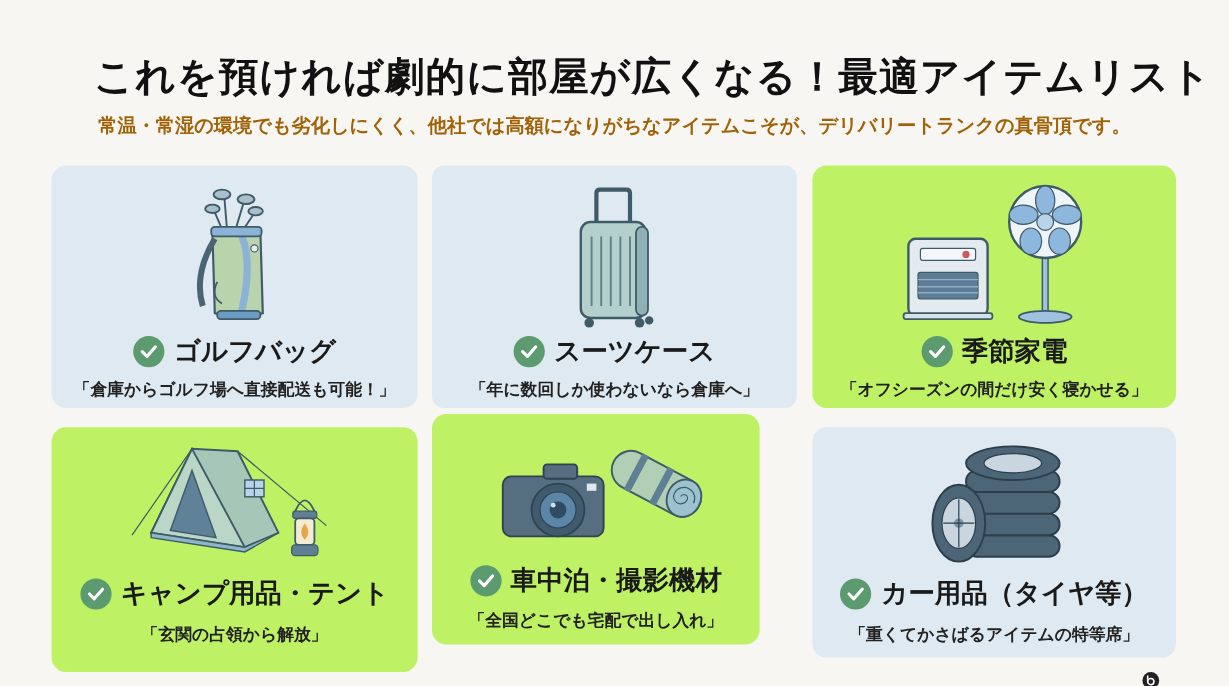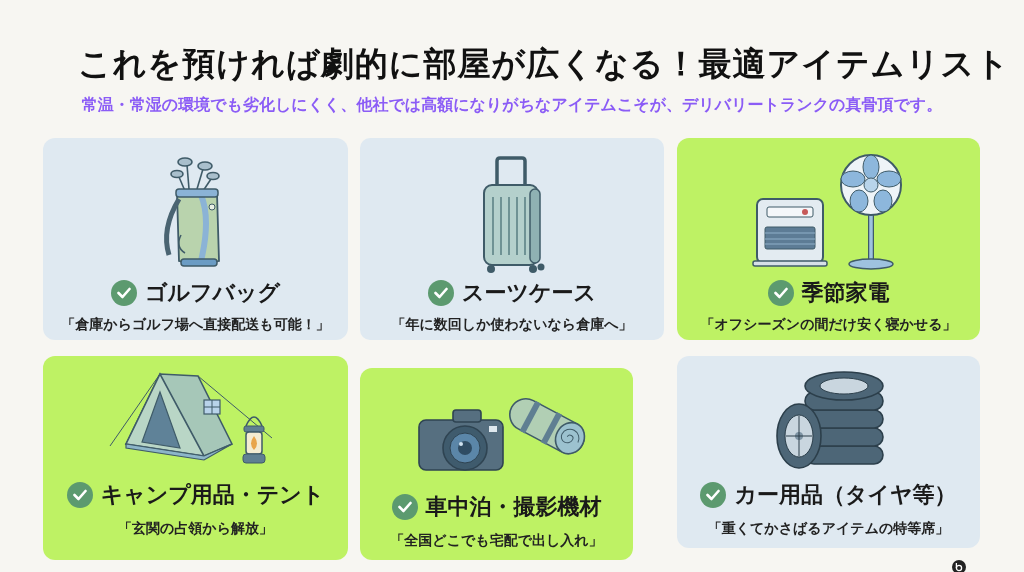--- a/index.html
+++ b/index.html
@@ -1,18 +1,18 @@
 <!DOCTYPE html>
 <html><head>
 <meta charset="utf-8">
 <style>
   html,body{margin:0;padding:0;}
   body{width:1024px;height:572px;background:#f7f6f2;font-family:"DejaVu Sans","Liberation Sans",sans-serif;position:relative;overflow:hidden;color:#1a1a1a;}
   .title{position:absolute;left:0;top:42px;width:1024px;text-align:center;font-size:33px;font-weight:bold;letter-spacing:1px;color:#111;padding-left:32px;}
-  .subtitle{position:absolute;left:0;top:95px;width:1024px;text-align:center;font-size:16px;font-weight:bold;color:#8b5cf6;}
+  .subtitle{position:absolute;left:0;top:95px;width:1024px;text-align:center;font-size:16px;font-weight:bold;color:#a16207;}
   .card{position:absolute;border-radius:12px;}
   .c-blue{background:#dfe9f1;}
   .c-green{background:#bef264;}
   .illu{position:absolute;left:0;top:8px;width:100%;height:130px;display:flex;justify-content:center;align-items:center;}
   .label-row{position:absolute;left:0;top:140px;width:100%;display:flex;justify-content:center;align-items:center;gap:8px;}
   .row2 .label-row{top:124px;}
   .check{width:26px;height:26px;border-radius:50%;background:#5c9a6f;display:flex;align-items:center;justify-content:center;}
   .item-name{font-size:22px;font-weight:bold;color:#1a1a1a;}
   .desc{position:absolute;left:0;top:178px;width:100%;text-align:center;font-size:14px;font-weight:bold;color:#222;}
   .row2 .desc{top:164px;}
@@ -149,21 +149,21 @@
     <span class="check">
       <svg width="14" height="12" viewBox="0 0 14 12">
           <path d="M1.5 6 L5.5 10 L12.5 2" fill="none" stroke="#fff" stroke-width="2.6" stroke-linecap="round" stroke-linejoin="round"></path>
         </svg>
     </span>
     <span class="item-name">キャンプ用品・テント</span>
   </div>
   <div class="desc">「玄関の占領から解放」</div>
 </div>
 
-<div class="card c-green row2" style="left:360px;top:368px;width:273px;height:192px;">
+<div class="card c-green row2" style="left:360px;top:345px;width:273px;height:192px;">
   <div class="illu" style="top:4px;height:118px;">
     <svg width="200" height="110" viewBox="0 0 200 110">
       <rect x="22" y="44" width="84" height="50" rx="7" fill="#566f80" stroke="#2f4452" stroke-width="1.6"></rect>
       <rect x="56" y="34" width="28" height="12" rx="3" fill="#566f80" stroke="#2f4452" stroke-width="1.6"></rect>
       <rect x="92" y="50" width="8" height="6" fill="#dfe8ee"></rect>
       <circle cx="68" cy="72" r="22" fill="#3f5b6d" stroke="#2f4452" stroke-width="1.6"></circle>
       <circle cx="68" cy="72" r="15" fill="#5b86a8" stroke="#2f4452"></circle>
       <circle cx="68" cy="72" r="7" fill="#2f4c63"></circle>
       <circle cx="64" cy="68" r="2" fill="#cfe2f0"></circle>
       <g transform="rotate(28 150 50)">

